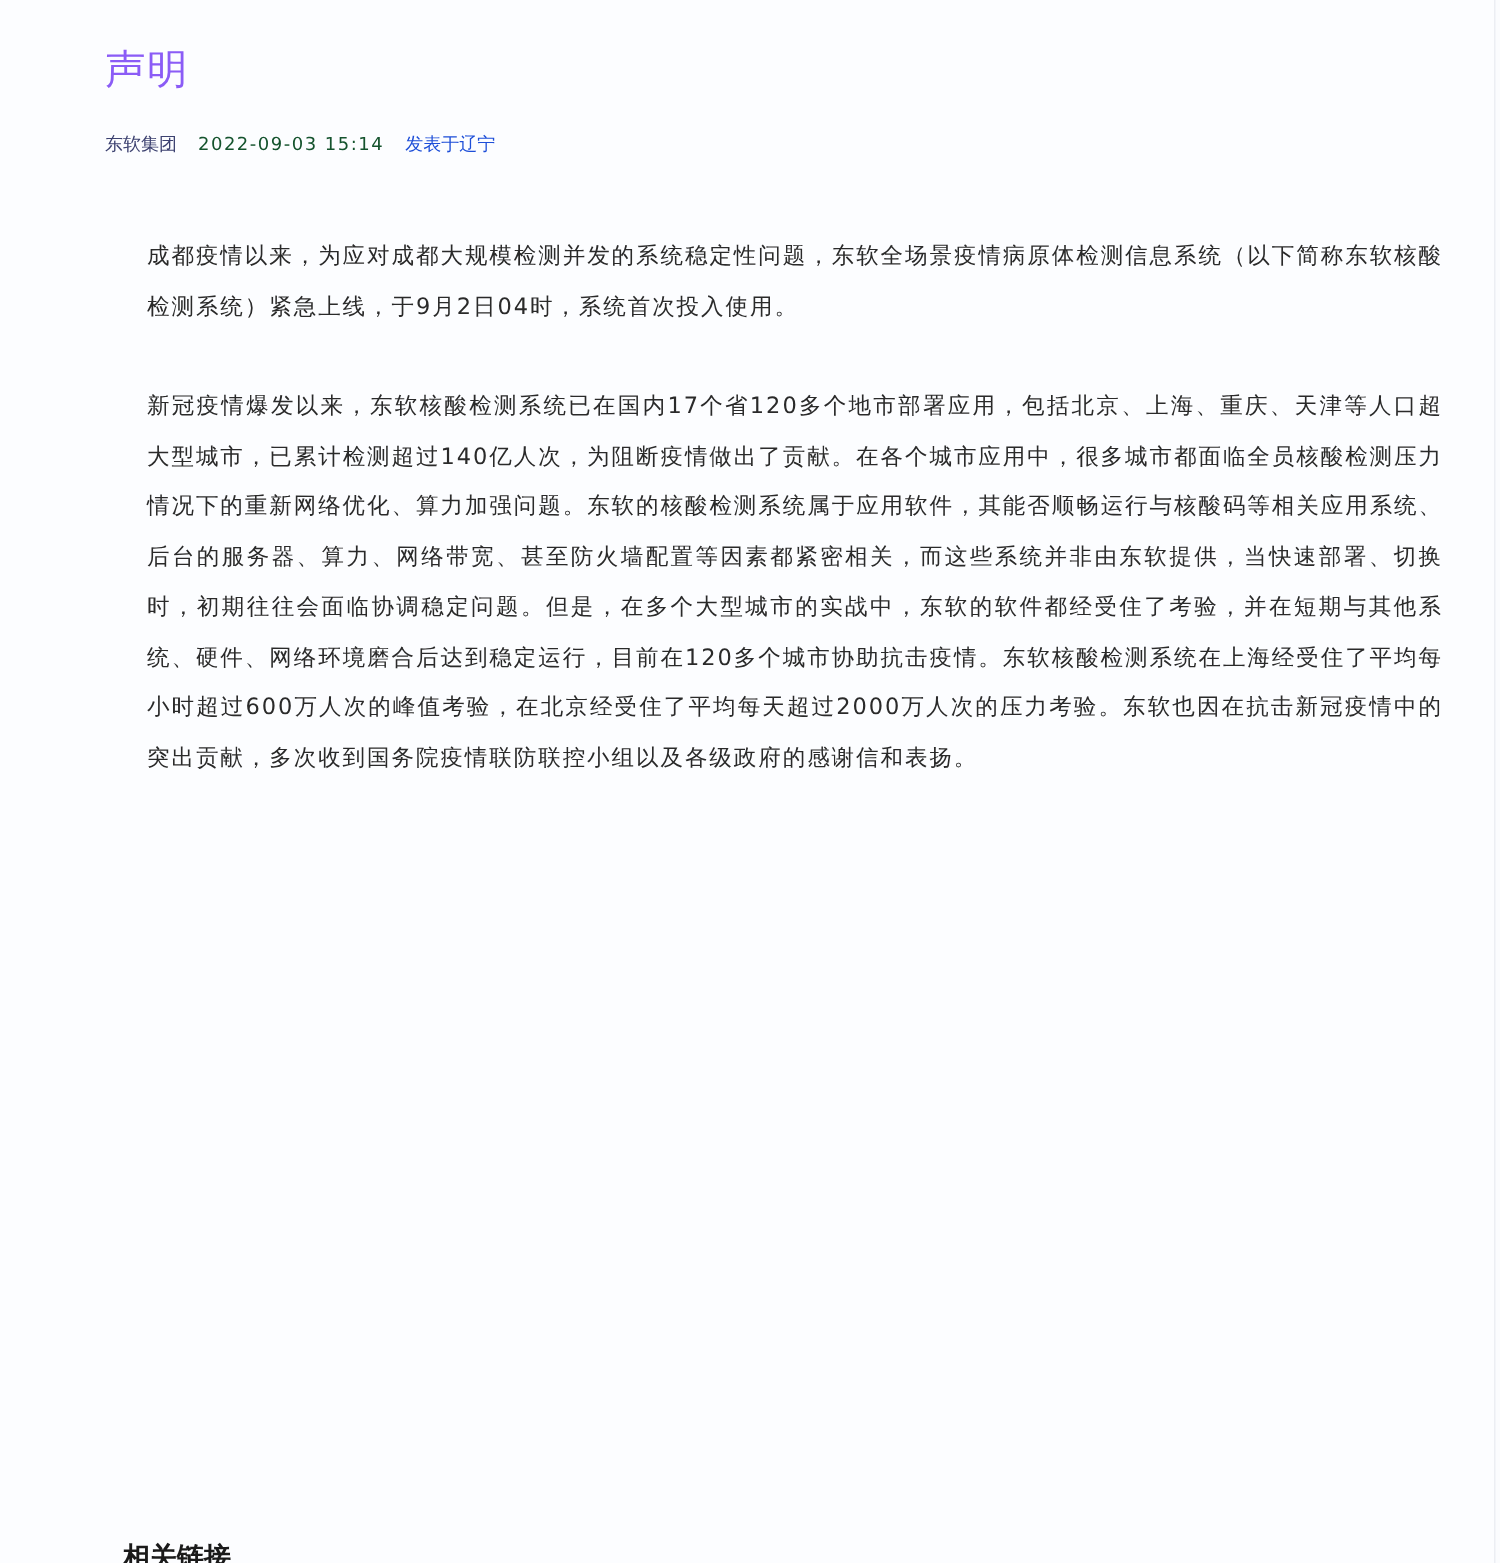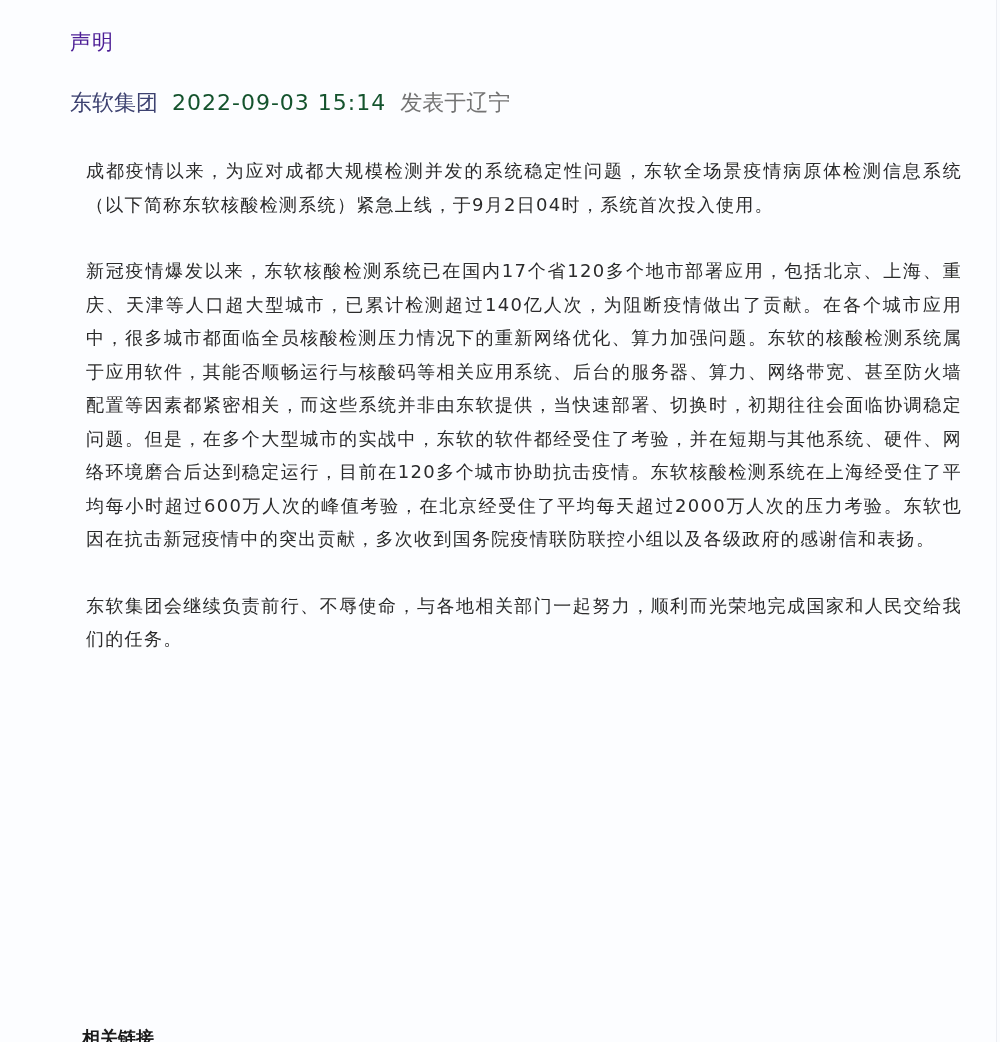--- a/index.html
+++ b/index.html
@@ -9,35 +9,35 @@
     font-family: "DejaVu Sans", "Liberation Sans", sans-serif;
     color: #222;
   }
   .page {
     position: relative; width: 996px; height: 1042px;
     border-right: 1px solid #eceef3;
     background: #fcfdff;
   }
   .title {
     position: absolute; left: 70px; top: 28px;
-    font-size: 21px; color: #4c1d95; letter-spacing: 1px;
+    font-size: 27px; color: #8b5cf6; letter-spacing: 1px;
   }
   .meta {
     position: absolute; left: 70px; top: 88px;
-    font-size: 22px; display: flex; gap: 14px; align-items: baseline;
+    font-size: 12px; display: flex; gap: 14px; align-items: baseline;
   }
   .meta .author { color: #3c4170; }
   .meta .time { color: #14532d; letter-spacing: 1px; }
-  .meta .loc { color: #737373; font-family: Liberation Mono, monospace; }
+  .meta .loc { color: #1d4ed8; font-family: Liberation Mono, monospace; }
   .body {
     position: absolute; left: 82px; top: 154px; width: 880px;
   }
   .body p {
-    margin: 0 0 33px 4px;
-    font-size: 18px; line-height: 33.5px; color: #2a2a2a;
+    margin: 0 0 33px 16px;
+    font-size: 15px; line-height: 33.5px; color: #2a2a2a;
     letter-spacing: 1.3px;
     text-align: justify;
   }
   .related {
     position: absolute; left: 82px; top: 1026px;
     font-size: 18px; font-weight: bold; color: #1a1a1a;
   }
 </style>
 </head>
 <body>
@@ -45,16 +45,15 @@
 <div class="page">
   <div class="title">声明</div>
   <div class="meta">
     <span class="author">东软集团</span>
     <span class="time">2022-09-03 15:14</span>
     <span class="loc">发表于辽宁</span>
   </div>
   <div class="body">
     <p>成都疫情以来，为应对成都大规模检测并发的系统稳定性问题，东软全场景疫情病原体检测信息系统（以下简称东软核酸检测系统）紧急上线，于9月2日04时，系统首次投入使用。</p>
     <p>新冠疫情爆发以来，东软核酸检测系统已在国内17个省120多个地市部署应用，包括北京、上海、重庆、天津等人口超大型城市，已累计检测超过140亿人次，为阻断疫情做出了贡献。在各个城市应用中，很多城市都面临全员核酸检测压力情况下的重新网络优化、算力加强问题。东软的核酸检测系统属于应用软件，其能否顺畅运行与核酸码等相关应用系统、后台的服务器、算力、网络带宽、甚至防火墙配置等因素都紧密相关，而这些系统并非由东软提供，当快速部署、切换时，初期往往会面临协调稳定问题。但是，在多个大型城市的实战中，东软的软件都经受住了考验，并在短期与其他系统、硬件、网络环境磨合后达到稳定运行，目前在120多个城市协助抗击疫情。东软核酸检测系统在上海经受住了平均每小时超过600万人次的峰值考验，在北京经受住了平均每天超过2000万人次的压力考验。东软也因在抗击新冠疫情中的突出贡献，多次收到国务院疫情联防联控小组以及各级政府的感谢信和表扬。</p>
-    <p>东软集团会继续负责前行、不辱使命，与各地相关部门一起努力，顺利而光荣地完成国家和人民交给我们的任务。</p>
   </div>
   <div class="related">相关链接</div>
 </div>
 
 </body></html>

